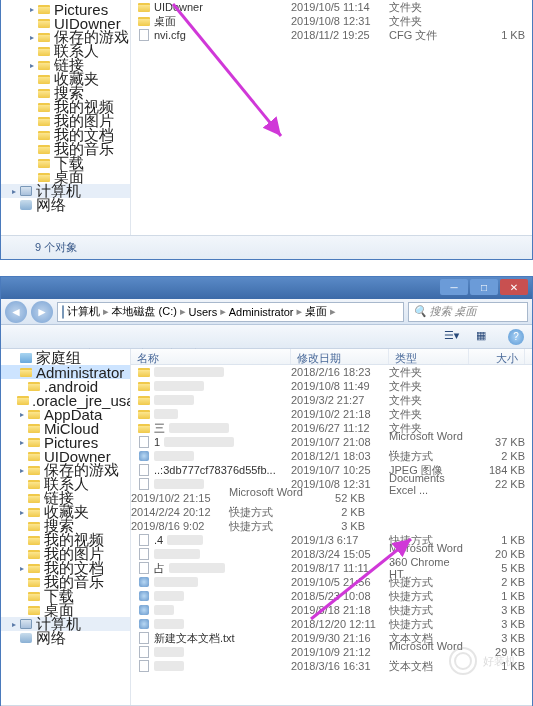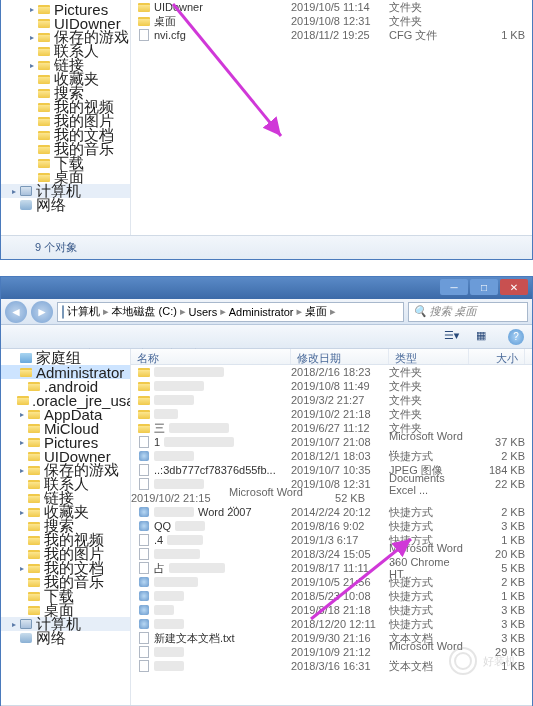--- a/index.html
+++ b/index.html
@@ -512,60 +512,46 @@
             <div class="c-type">快捷方式</div>
             <div class="c-size">2 KB</div>
           </div>
           <div class="row">
             <div class="c-name">
               <span class="ricon">
                 <span class="file-ic"></span>
               </span>
               <span>..:3db777cf78376d55fb...</span>
             </div>
-            <div class="c-date">2019/10/7 10:35</div>
+            <div class="c-date">2019/10/7 10:25</div>
             <div class="c-type">JPEG 图像</div>
             <div class="c-size">184 KB</div>
           </div>
           <div class="row">
             <div class="c-name">
               <span class="ricon">
                 <span class="file-ic"></span>
               </span>
               <span class="blur" style="width: 50px;"></span>
             </div>
             <div class="c-date">2019/10/8 12:31</div>
             <div class="c-type">Documents Excel ...</div>
             <div class="c-size">22 KB</div>
           </div>
           <div class="row">
             <div class="c-date">2019/10/2 21:15</div>
             <div class="c-type">Microsoft Word ...</div>
             <div class="c-size">52 KB</div>
           </div>
           <div class="row">
-            <div class="c-name">
-              <span class="ricon">
-                <span class="link-ic"></span>
-              </span>
-              <span class="blur" style="width: 40px;"></span>
-              <span>Word 2007</span>
-            </div>
             <div class="c-date">2014/2/24 20:12</div>
             <div class="c-type">快捷方式</div>
             <div class="c-size">2 KB</div>
           </div>
           <div class="row">
-            <div class="c-name">
-              <span class="ricon">
-                <span class="link-ic"></span>
-              </span>
-              <span>QQ</span>
-              <span class="blur" style="width: 30px;"></span>
-            </div>
             <div class="c-date">2019/8/16 9:02</div>
             <div class="c-type">快捷方式</div>
             <div class="c-size">3 KB</div>
           </div>
           <div class="row">
             <div class="c-name">
               <span class="ricon">
                 <span class="file-ic"></span>
               </span>
               <span>.4</span>

